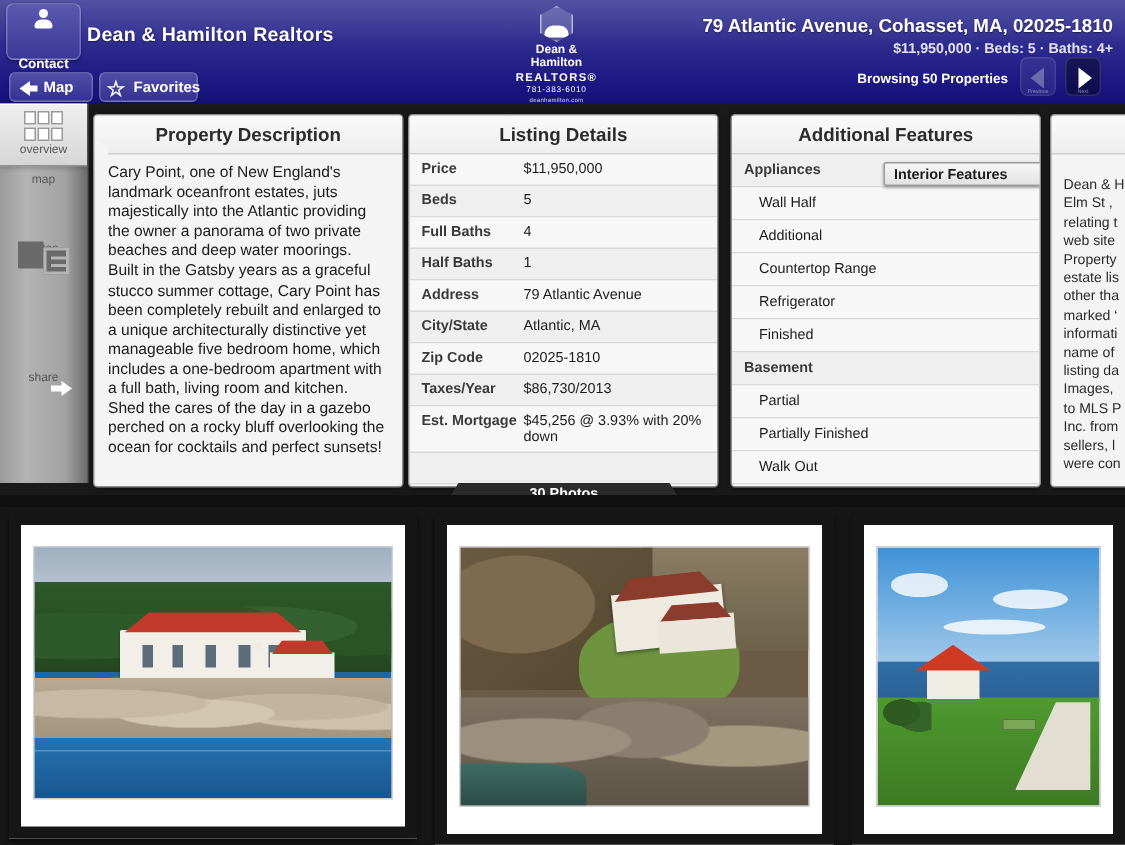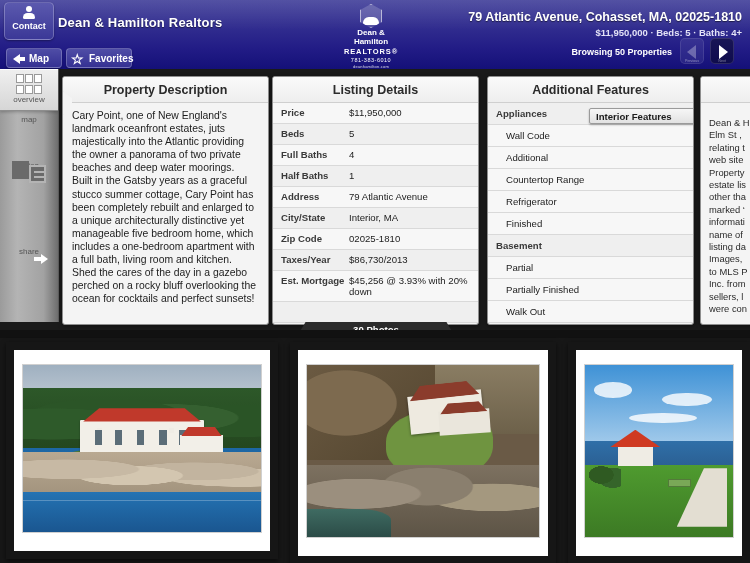--- a/index.html
+++ b/index.html
@@ -22,21 +22,21 @@
   .contact-btn{
     position:absolute;left:4px;top:2px;width:50px;height:38px;
     background:linear-gradient(180deg,#5b59ae,#3b3897);
     border:1px solid rgba(255,255,255,.25);border-radius:5px;
     color:#fff;text-align:center;box-sizing:border-box;
     box-shadow:0 1px 2px rgba(0,0,0,.35);
   }
   .contact-btn .glyph{display:block;margin:3px auto 0;width:12px;height:12px;position:relative;}
   .contact-btn .glyph:before{content:"";position:absolute;left:3px;top:0;width:6px;height:6px;border-radius:50%;background:#fff;}
   .contact-btn .glyph:after{content:"";position:absolute;left:0;top:7px;width:12px;height:6px;border-radius:6px 6px 2px 2px;background:#fff;}
-  .contact-btn .lbl{display:block;font-size:9px;font-weight:bold;line-height:11px;margin-top:3px;}
+  .contact-btn .lbl{display:block;font-size:9px;font-weight:bold;line-height:11px;margin-top:19px;}
   .firm-name{
     position:absolute;left:58px;top:15px;
     color:#fff;font-size:13px;font-weight:bold;letter-spacing:.2px;
     text-shadow:0 1px 1px rgba(0,0,0,.5);
   }
   .pill{
     position:absolute;height:20px;border-radius:4px;
     background:linear-gradient(180deg,#4f4da6,#353193);
     border:1px solid rgba(255,255,255,.22);
     color:#fff;font-size:10px;font-weight:bold;line-height:19px;
@@ -388,21 +388,21 @@
       <div class="row">
         <div class="k">Half Baths</div>
         <div class="v">1</div>
       </div>
       <div class="row">
         <div class="k">Address</div>
         <div class="v">79 Atlantic Avenue</div>
       </div>
       <div class="row">
         <div class="k">City/State</div>
-        <div class="v">Interior, MA</div>
+        <div class="v">Atlantic, MA</div>
       </div>
       <div class="row">
         <div class="k">Zip Code</div>
         <div class="v">02025-1810</div>
       </div>
       <div class="row">
         <div class="k">Taxes/Year</div>
         <div class="v">$86,730/2013</div>
       </div>
       <div class="row">
@@ -411,21 +411,21 @@
       </div>
       <div class="row"></div>
     </div>
 </div>
 
 <div class="panel" id="pnl-features">
   <div class="panel-title">Additional Features</div>
   <div class="tab-overlay">Interior Features</div>
   <div class="panel-body" id="feature-groups">
       <div class="feat-group">Appliances</div>
-      <div class="feat-item">Wall Code</div>
+      <div class="feat-item">Wall Half</div>
       <div class="feat-item">Additional</div>
       <div class="feat-item">Countertop Range</div>
       <div class="feat-item">Refrigerator</div>
       <div class="feat-item">Finished</div>
       <div class="feat-group">Basement</div>
       <div class="feat-item">Partial</div>
       <div class="feat-item">Partially Finished</div>
       <div class="feat-item">Walk Out</div>
     </div>
 </div>

